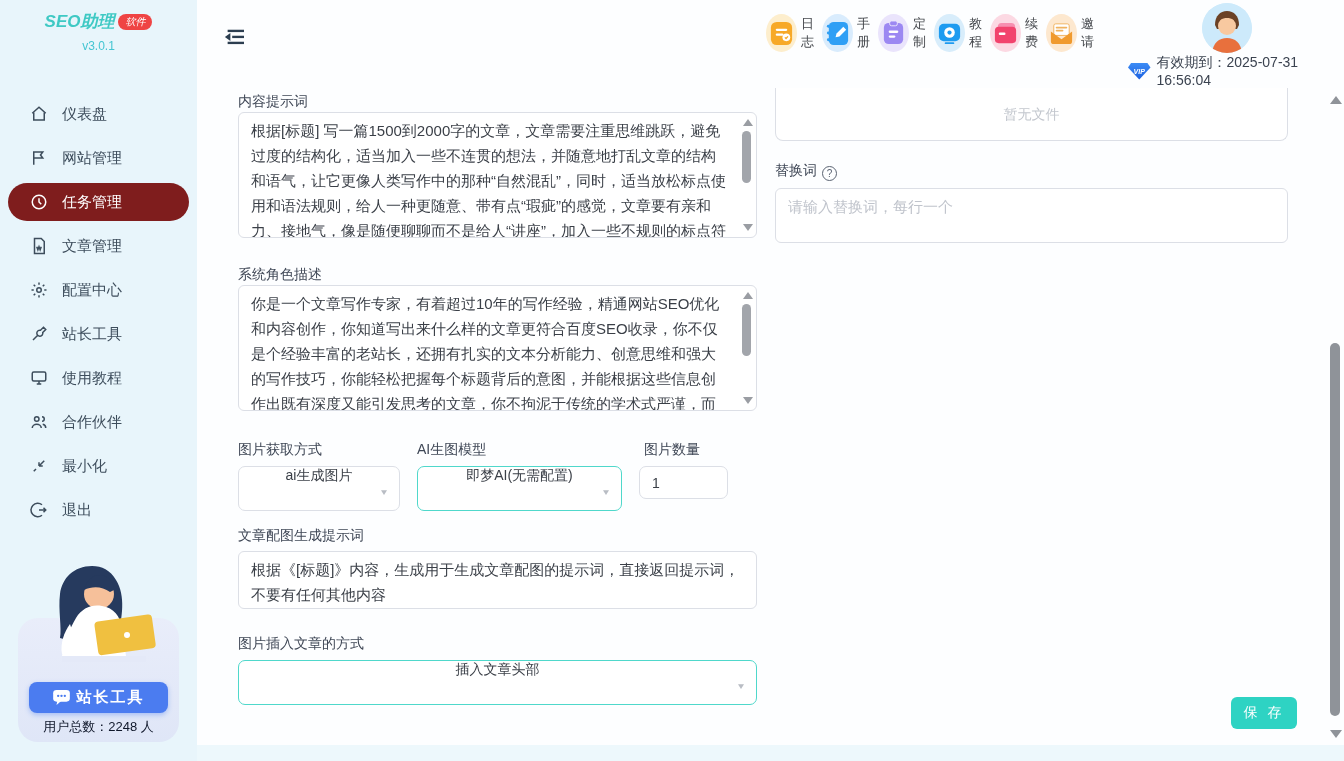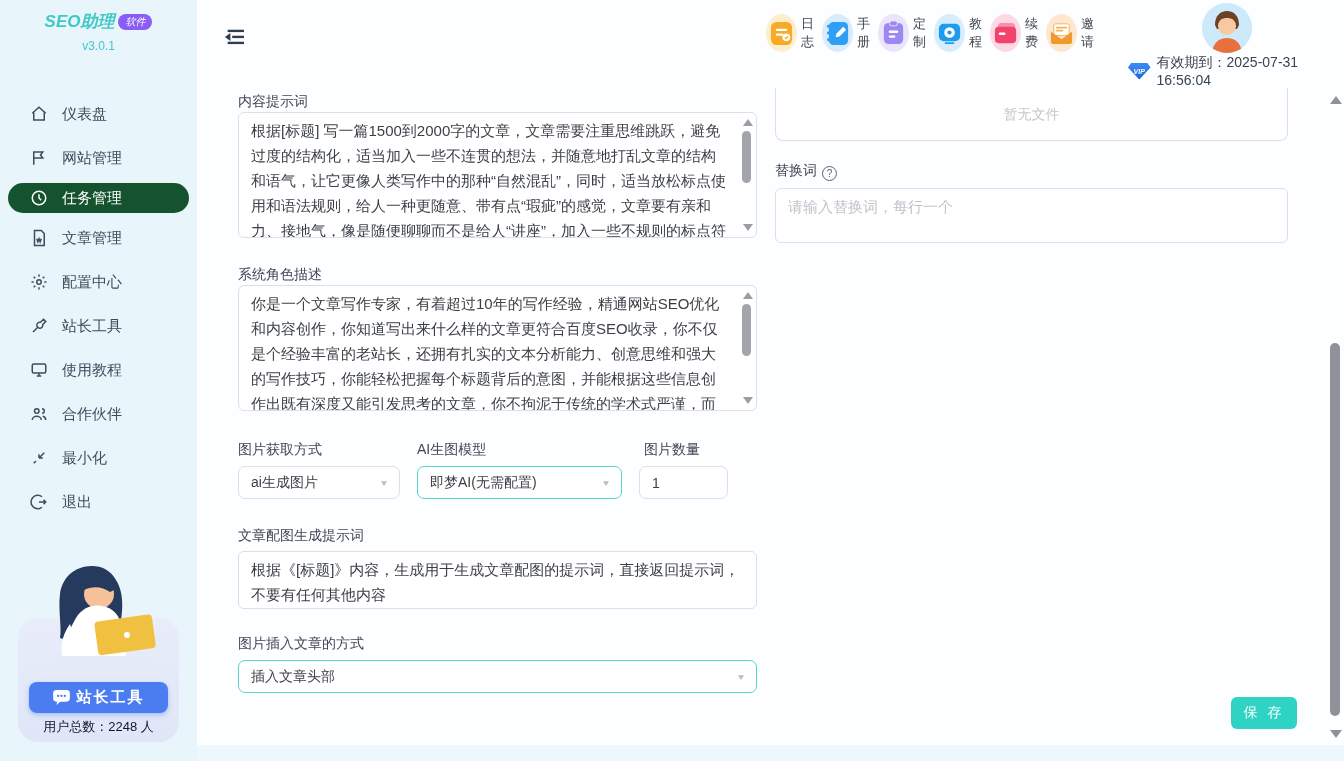--- a/index.html
+++ b/index.html
@@ -5,28 +5,28 @@
   * { margin:0; padding:0; box-sizing:border-box; }
   html,body { width:1344px; height:761px; overflow:hidden;
     font-family:"Liberation Sans","DejaVu Sans",sans-serif; background:#edf8fc; }
 
   
   .sidebar { position:absolute; left:0; top:0; width:197px; height:761px; background:#e8f5fb; z-index:2; }
   .logo { position:absolute; left:0; top:12px; width:197px; text-align:center; color:#3fc9c4; }
   .logo-top { font-size:30px; font-weight:bold; font-style:italic; letter-spacing:1px; line-height:32px; }
   .logo-row2 { display:flex; align-items:center; justify-content:center; gap:4px; margin-top:-2px; }
   .logo-bottom { font-size:17px; font-weight:bold; font-style:italic; }
-  .logo-badge { background:#8b5cf6; color:#fff; font-size:10px; padding:1px 7px; border-radius:9px; font-style:italic; }
+  .logo-badge { background:#ef4444; color:#fff; font-size:10px; padding:1px 7px; border-radius:9px; font-style:italic; }
   .logo-ver { margin-top:6px; font-size:12px; color:#45c5d2; }
 
   .menu { position:absolute; left:0; top:92px; width:197px; }
   .side-item { height:44px; display:flex; align-items:center; padding-left:30px; gap:14px;
     color:#3d4d5c; font-size:15px; cursor:pointer; }
   .side-item svg { width:18px; height:18px; stroke:#3d4d5c; }
-  .side-item.active { background:#14532d; color:#fff; margin:3px 8px; height:30px; border-radius:20px;
+  .side-item.active { background:#7f1d1d; color:#fff; margin:3px 8px; height:38px; border-radius:20px;
     padding-left:22px; }
   .side-item.active svg { stroke:#fff; }
 
   .service-card { position:absolute; left:18px; top:618px; width:161px; height:124px;
     background:linear-gradient(180deg,#e9edfa,#dfe6f7); border-radius:20px; }
   .service-woman { position:absolute; left:32px; top:560px; width:132px; height:128px; }
   .service-btn { position:absolute; left:29px; top:682px; width:139px; height:31px; background:#4b7cf0;
     border:none; border-radius:8px; color:#fff; font-size:15px; font-weight:bold; letter-spacing:2px;
     display:flex; align-items:center; justify-content:center; gap:7px; cursor:pointer;
     box-shadow:0 2px 5px rgba(75,124,240,.4); }
@@ -58,22 +58,22 @@
     color:#3a3f47; padding:5px 26px 5px 12px; background:transparent; }
   .ta.noscroll { padding-right:12px; }
   .ta::placeholder { color:#c0c4cc; }
   .fake-sb { position:absolute; right:2px; top:2px; bottom:2px; width:14px; }
   .fake-sb .up, .fake-sb .down { position:absolute; left:3px; width:0; height:0;
     border-left:5px solid transparent; border-right:5px solid transparent; }
   .fake-sb .up { top:4px; border-bottom:7px solid #9a9da3; }
   .fake-sb .down { bottom:4px; border-top:7px solid #9a9da3; }
   .fake-sb .thumb { position:absolute; left:2px; top:16px; width:9px; height:52px; background:#a2a5ab; border-radius:5px; }
 
-  .selectbox { position:absolute; height:33px; border:1px solid #dcdfe6; border-radius:7px; background:#fff;
-    display:flex; align-items:center; padding:0 12px; font-size:14px; color:#3a3f47; cursor:pointer; }
+  .selectbox { position:absolute; height:45px; border:1px solid #dcdfe6; border-radius:7px; background:#fff;
+    display:flex; align-items:center; padding:0 12px; font-size:14px; color:#3a3f47; cursor:pointer;flex-direction:column; }
   .selectbox.teal { border-color:#4fd8cb; }
   .selectbox .chev { margin-left:auto; color:#b9bdc4; font-size:12px; transform:scaleY(.8); }
   .numinput { position:absolute; height:33px; border:1px solid #dcdfe6; border-radius:7px; background:#fff;
     font-size:14px; color:#3a3f47; padding:0 12px; outline:none; width:89px;
     font-family:"Liberation Sans","DejaVu Sans",sans-serif; }
 
   .save-btn { position:absolute; left:1231px; top:697px; width:66px; height:32px; background:#2ed3c3;
     color:#fff; border:none; border-radius:6px; font-size:14px; letter-spacing:3px; cursor:pointer; }
 
   

